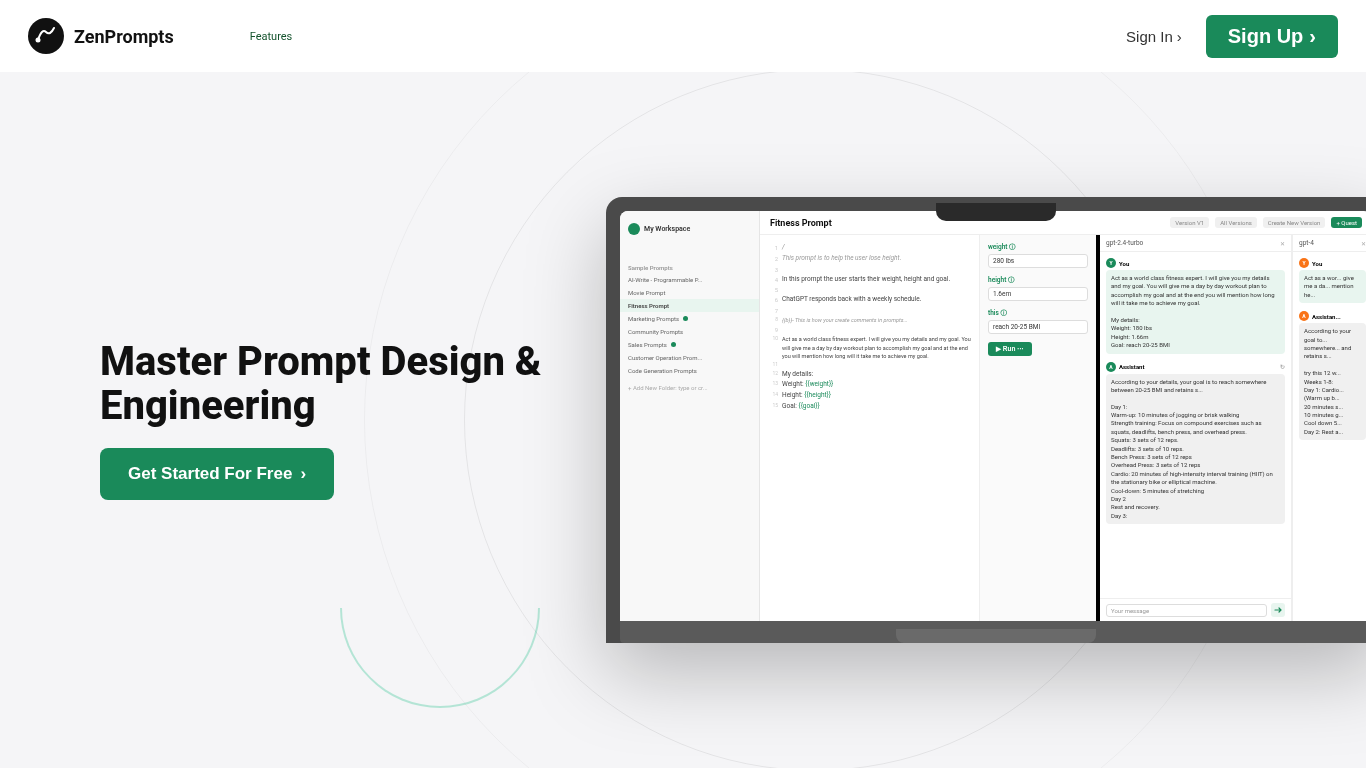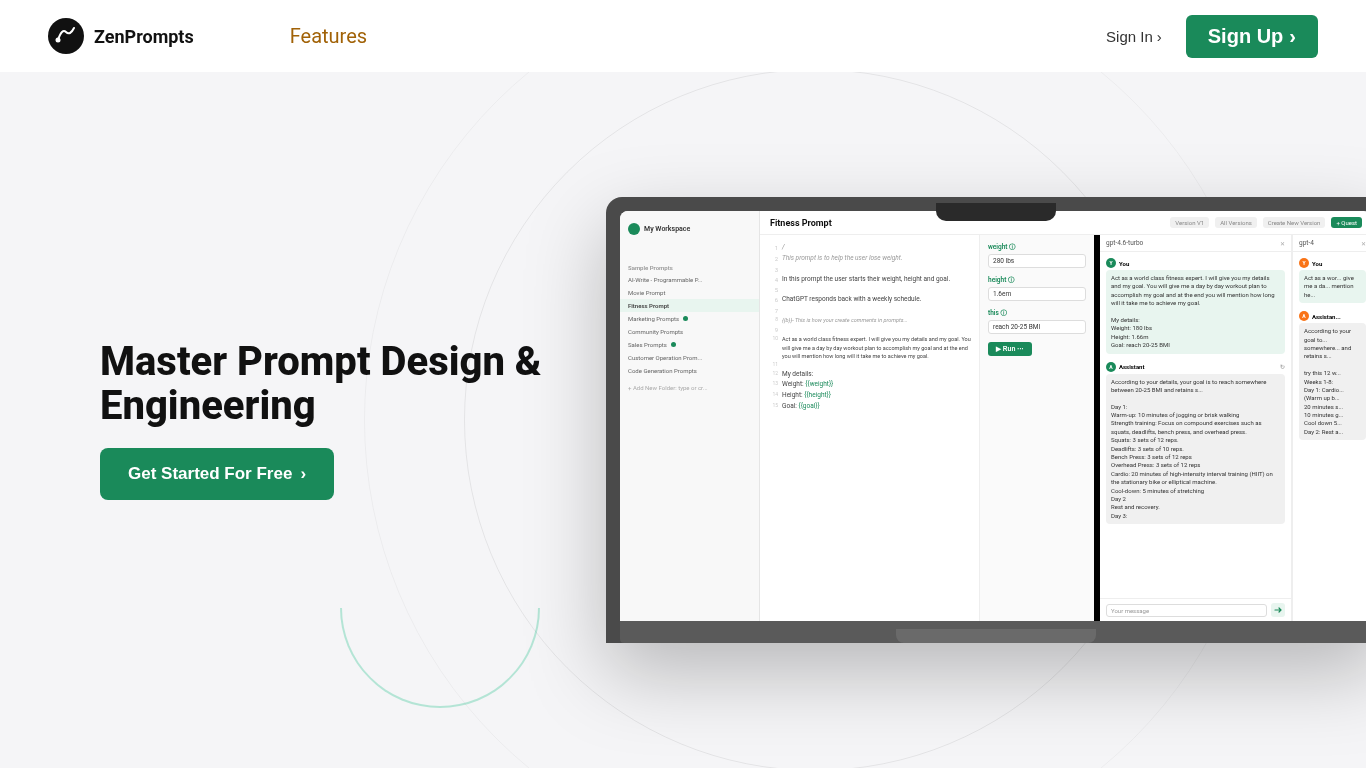--- a/index.html
+++ b/index.html
@@ -10,21 +10,21 @@
       width: 1366px;
       height: 768px;
       overflow: hidden;
       position: relative;
     }
 
     
     nav {
       display: flex;
       align-items: center;
-      padding: 0 48px;
+      padding: 0 28px;
       height: 72px;
       background: #fff;
       position: relative;
       z-index: 10;
     }
 
     .nav-logo {
       display: flex;
       align-items: center;
       gap: 10px;
@@ -42,22 +42,22 @@
       color: #111;
     }
 
     .nav-links {
       margin-left: 48px;
       display: flex;
       gap: 32px;
     }
 
     .nav-link {
-      font-size: 20px;
-      color: #a16207;
+      font-size: 11px;
+      color: #14532d;
       text-decoration: none;
       cursor: pointer;
     }
 
     .nav-actions {
       margin-left: auto;
       display: flex;
       align-items: center;
       gap: 24px;
     }
@@ -392,21 +392,21 @@
     }
 
     .prompt-comment {
       color: #999;
       font-style: italic;
     }
 
     
     .var-panel {
       width: 120px;
-      border-right: 6px solid #000000;
+      border-right: 4px solid #000000;
       padding: 8px;
       background: #fafafa;
       overflow: hidden;
     }
 
     .var-item {
       margin-bottom: 8px;
     }
 
     .var-label {
@@ -662,21 +662,21 @@
 
             <div class="app-content">
 
               <div class="prompt-editor">
                 <div class="prompt-line">
                     <span class="prompt-line-num">1</span>
                     <span class="prompt-text prompt-comment">/</span>
                   </div>
                 <div class="prompt-line">
                     <span class="prompt-line-num">2</span>
-                    <span class="prompt-text prompt-comment">This prompt is to help the user lose weight.</span>
+                    <span class="prompt-text prompt-comment">This prompt is to help the user lose height.</span>
                   </div>
                 <div class="prompt-line">
                     <span class="prompt-line-num">3</span>
                     <span class="prompt-text"></span>
                   </div>
                 <div class="prompt-line">
                     <span class="prompt-line-num">4</span>
                     <span class="prompt-text">In this prompt the user starts their weight, height and goal.</span>
                   </div>
                 <div class="prompt-line">
@@ -740,21 +740,21 @@
                 </div>
                 <div class="run-btn-area">
                   <button class="run-btn">▶ Run ···</button>
                 </div>
               </div>
 
               <div class="chat-area">
 
                 <div class="chat-panel">
                   <div class="chat-panel-header">
-                    <span class="chat-panel-title">gpt-4.6-turbo</span>
+                    <span class="chat-panel-title">gpt-2.4-turbo</span>
                     <span style="font-size:6px;color:#aaa;">✕</span>
                   </div>
                   <div class="chat-messages">
 
                     <div style="margin-bottom:4px;">
                       <div class="chat-sender">
                         <div class="sender-avatar">Y</div>
                         <span>You</span>
                       </div>
                       <div class="chat-bubble chat-bubble-user">

